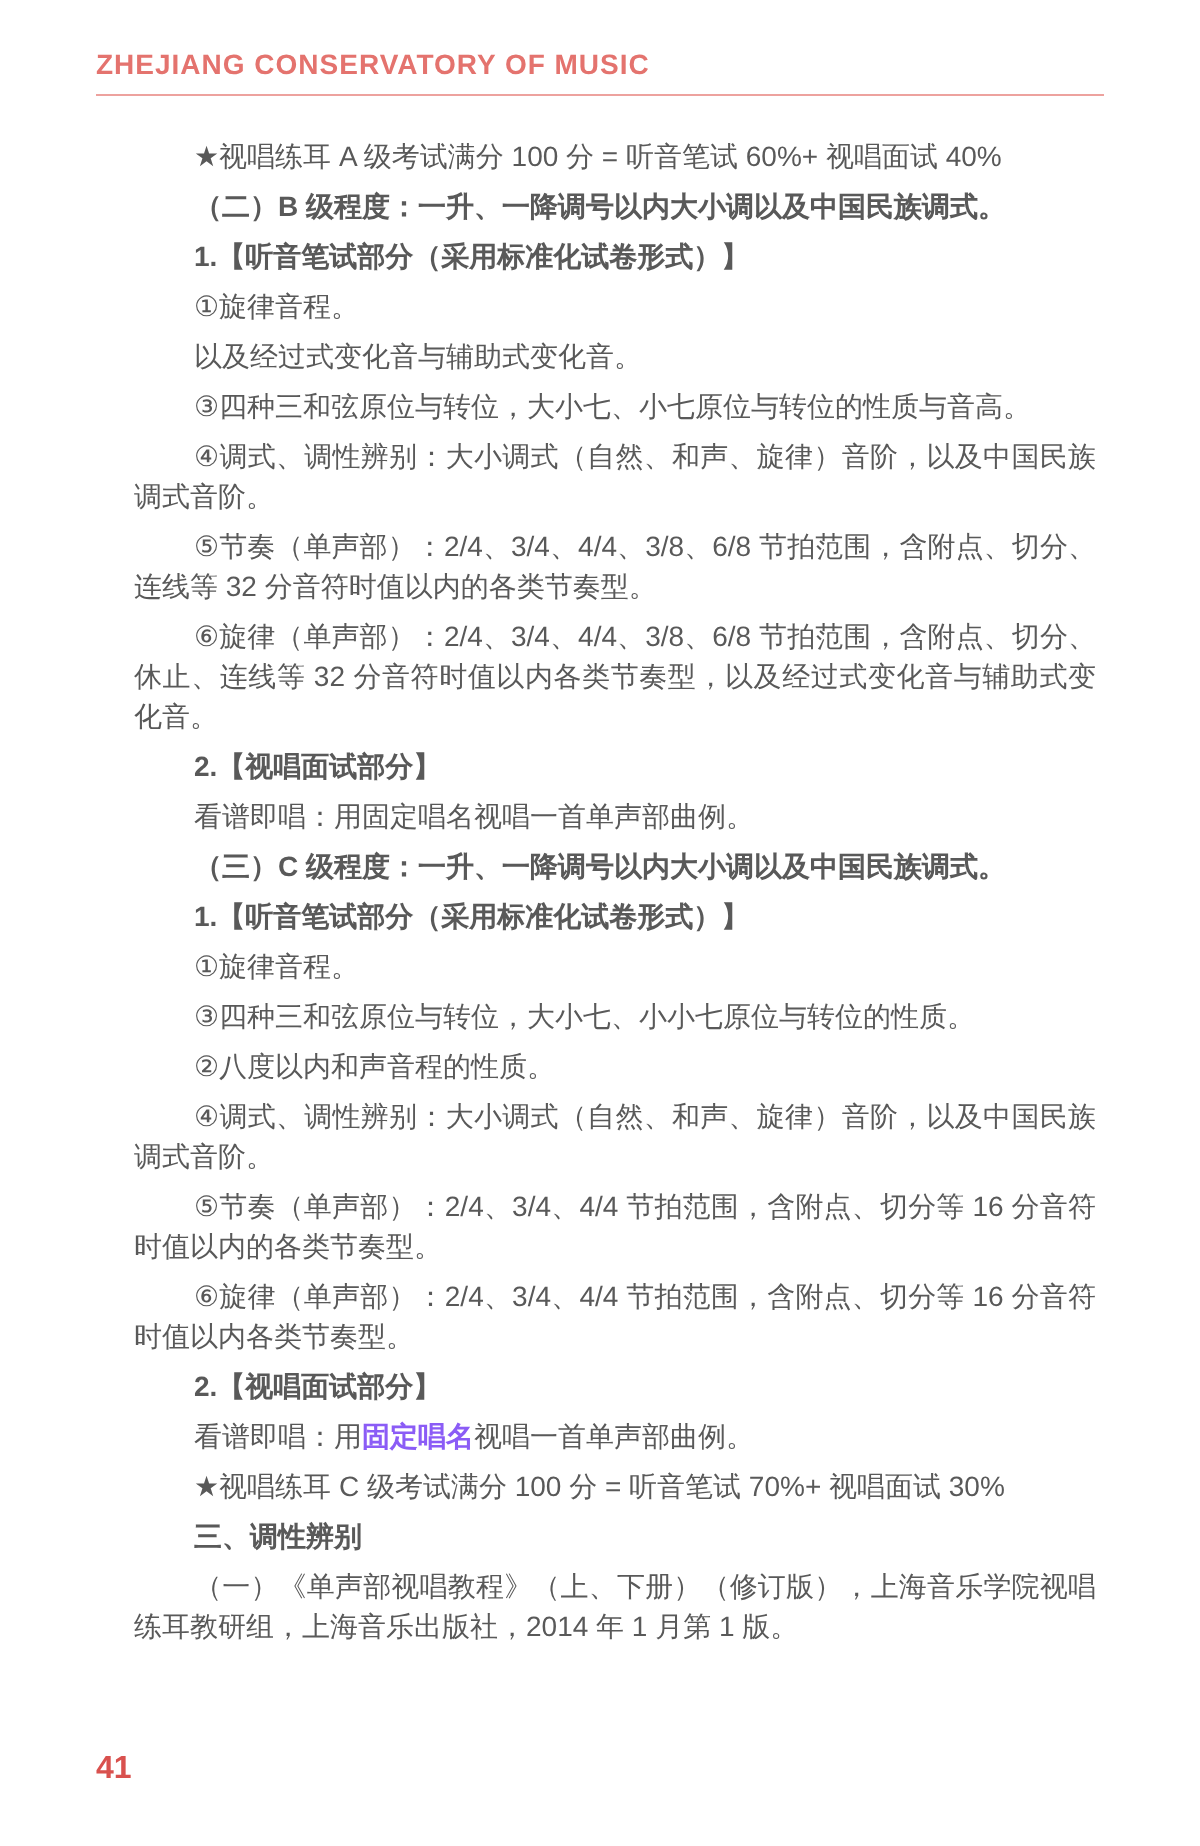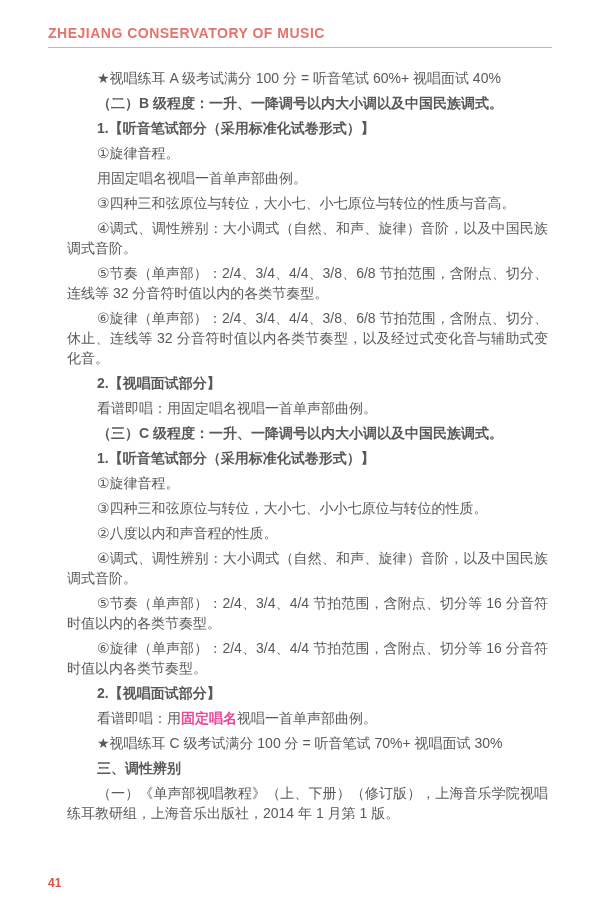--- a/index.html
+++ b/index.html
@@ -26,40 +26,40 @@
     margin:0 0 5px 15px;
     font-size:14px; line-height:20px;
     text-align:justify; text-justify:inter-ideograph;
     text-indent:30px;
     color:#595959;
   }
   .p-star   { color:#232323; font-weight:500; margin-bottom:10px; }
   .p-red    { color:#d23b3a; font-weight:700; margin-bottom:10px; }
   .p-bold   { color:#262626; font-weight:700; margin-bottom:7px; }
   .p-body   { margin-bottom:5px; }
-  .inline-bold { font-weight:700; color:#ec4899; }
+  .inline-bold { font-weight:700; color:#8b5cf6; }
   .page-num {
     position:absolute; left:48px; top:876px;
-    color:#d9514e; font-size:12px; font-weight:bold;
+    color:#d9514e; font-size:16px; font-weight:bold;
   }
 </style>
 </head>
 <body>
 
 <div class="page-header">
   <span class="inst">ZHEJIANG CONSERVATORY OF MUSIC</span>
 </div>
 <div class="header-rule"></div>
 
 <div class="doc">
   <p class="p-star">★视唱练耳 A 级考试满分 100 分 = 听音笔试 60%+ 视唱面试 40%</p>
   <p class="p-red">（二）B 级程度：一升、一降调号以内大小调以及中国民族调式。</p>
   <p class="p-bold">1.【听音笔试部分（采用标准化试卷形式）】</p>
   <p class="p-body">①旋律音程。</p>
-  <p class="p-body">用固定唱名视唱一首单声部曲例。</p>
+  <p class="p-body">以及经过式变化音与辅助式变化音。</p>
   <p class="p-body">③四种三和弦原位与转位，大小七、小七原位与转位的性质与音高。</p>
   <p class="p-body">④调式、调性辨别：大小调式（自然、和声、旋律）音阶，以及中国民族调式音阶。</p>
   <p class="p-body">⑤节奏（单声部）：2/4、3/4、4/4、3/8、6/8 节拍范围，含附点、切分、连线等 32 分音符时值以内的各类节奏型。</p>
   <p class="p-body">⑥旋律（单声部）：2/4、3/4、4/4、3/8、6/8 节拍范围，含附点、切分、休止、连线等 32 分音符时值以内各类节奏型，以及经过式变化音与辅助式变化音。</p>
   <p class="p-bold">2.【视唱面试部分】</p>
   <p class="p-body">看谱即唱：用固定唱名视唱一首单声部曲例。</p>
   <p class="p-red">（三）C 级程度：一升、一降调号以内大小调以及中国民族调式。</p>
   <p class="p-bold">1.【听音笔试部分（采用标准化试卷形式）】</p>
   <p class="p-body">①旋律音程。</p>
   <p class="p-body">③四种三和弦原位与转位，大小七、小小七原位与转位的性质。</p>

